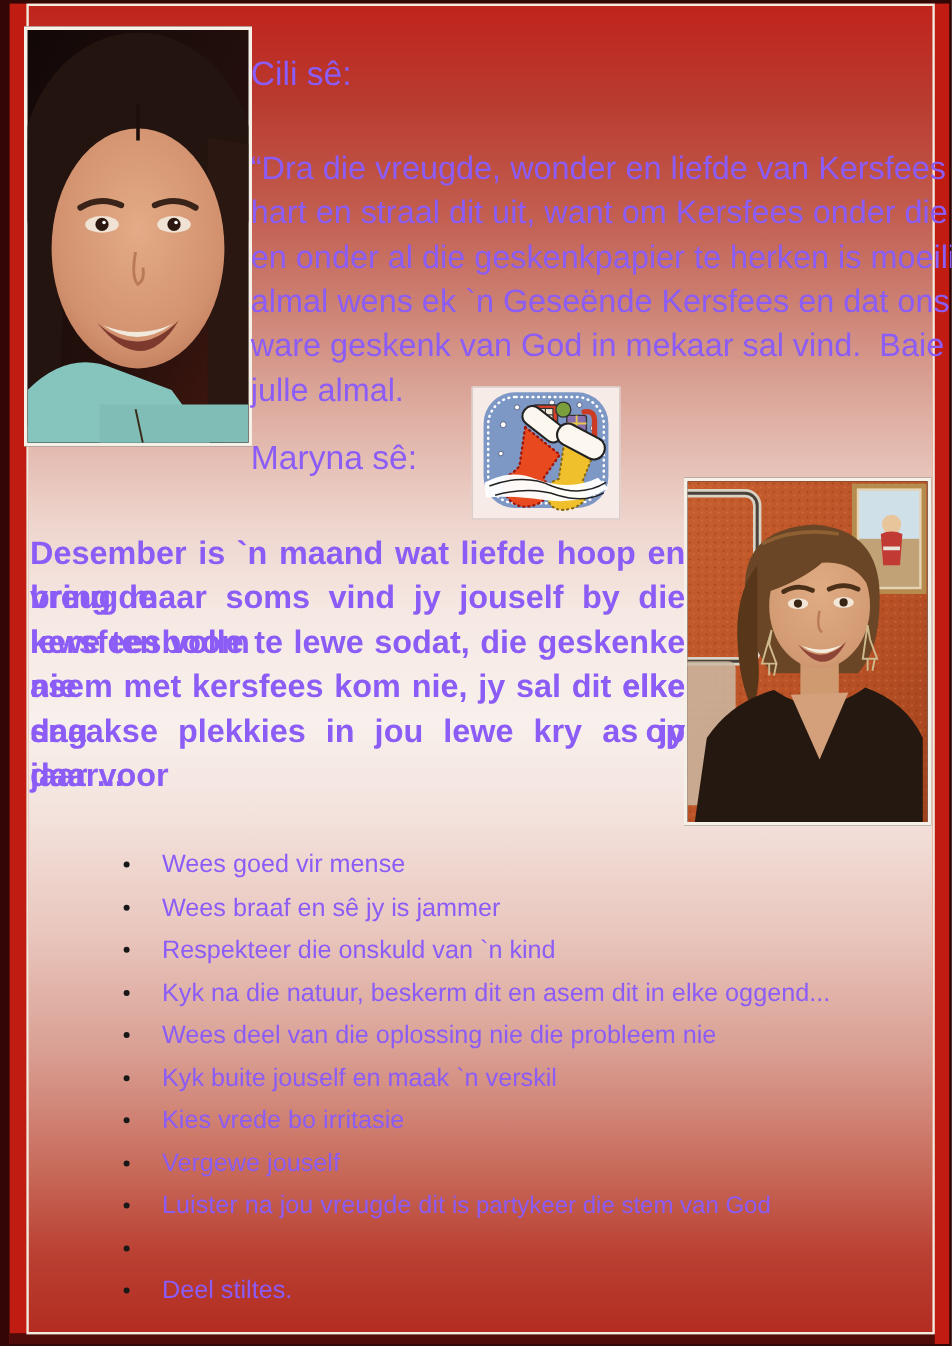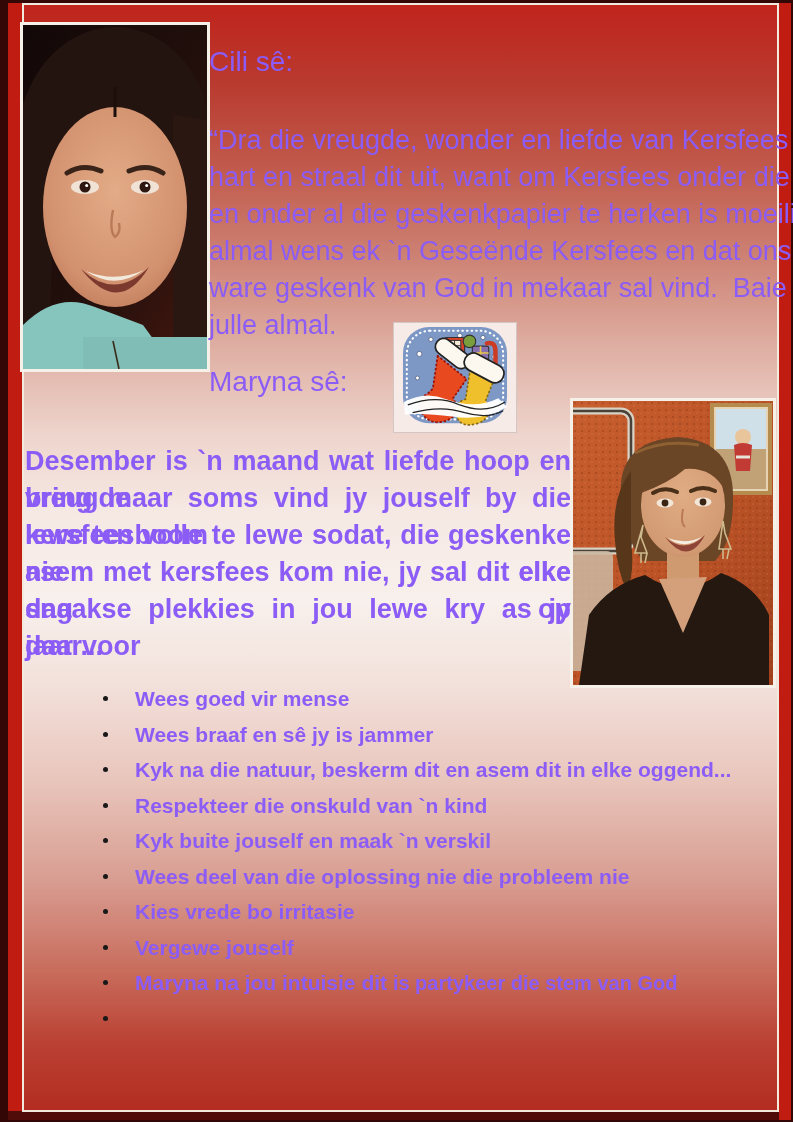--- a/index.html
+++ b/index.html
@@ -77,22 +77,22 @@
     text-align:justify;
     text-align-last:justify;
     height:37px;
     white-space:normal;
     font-weight:bold;
   }
   .desember .jline.last{
     text-align-last:left;
   }
   .guidelines{
-    position:absolute;left:95px;top:686px;width:666px;
-    margin:0;padding:0;list-style:none;font-weight:bold;
+    position:absolute;left:95px;top:708px;width:666px;
+    margin:0;padding:0;list-style:none;
   }
   .guidelines li{
     position:relative;
     padding-left:40px;
     font-size:21px;
     line-height:25px;
     height:25px;
     margin-bottom:10.5px;
     white-space:nowrap;
   }
@@ -283,22 +283,23 @@
       <div class="jline">bring maar soms vind jy jouself by die kersfeesboom</div>
       <div class="jline">lewe ten volle te lewe sodat, die geskenke nie elke</div>
       <div class="jline">asem met kersfees kom nie, jy sal dit elke dag op</div>
       <div class="jline">snaakse plekkies in jou lewe kry as jy daarvoor</div>
       <div class="jline last">jaar ...</div>
     </div>
 
   <ul class="guidelines" id="bullet-list">
       <li><span class="dot"></span><span>Wees goed vir mense</span></li>
       <li><span class="dot"></span><span>Wees braaf en sê jy is jammer</span></li>
+      <li><span class="dot"></span><span>Respekteer die onskuld van `n kind</span></li>
       <li><span class="dot"></span><span>Kyk na die natuur, beskerm dit en asem dit in elke oggend...</span></li>
-      <li><span class="dot"></span><span>Respekteer die onskuld van `n kind</span></li>
+      <li><span class="dot"></span><span>Wees deel van die oplossing nie die probleem nie</span></li>
       <li><span class="dot"></span><span>Kyk buite jouself en maak `n verskil</span></li>
-      <li><span class="dot"></span><span>Wees deel van die oplossing nie die probleem nie</span></li>
       <li><span class="dot"></span><span>Kies vrede bo irritasie</span></li>
       <li><span class="dot"></span><span>Vergewe jouself</span></li>
-      <li><span class="dot"></span><span>Maryna na jou intuisie dit </span><span class="big">is partykeer die stem van God</span></li>
+      <li><span class="dot"></span><span>Luister na jou vreugde dit </span><span class="big">is partykeer die stem van God</span></li>
       <li><span class="dot"></span></li>
+      <li><span class="dot"></span><span>Deel stiltes.</span></li>
     </ul>
 </div>
 
 </body></html>

